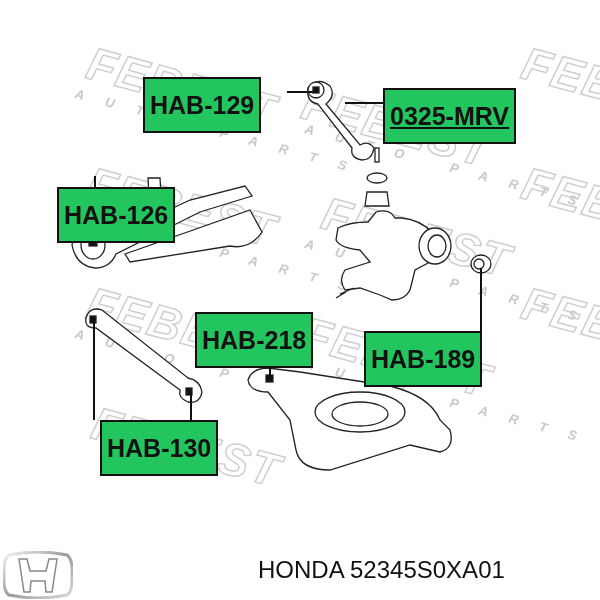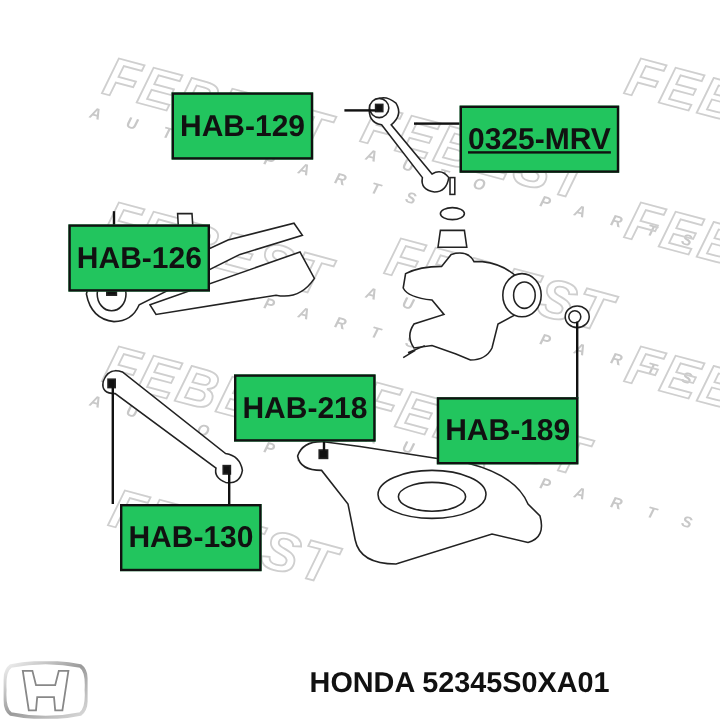--- a/index.html
+++ b/index.html
@@ -2,21 +2,21 @@
 <html><head>
 <meta charset="utf-8">
 <style>
   html, body { margin:0; padding:0; background:#ffffff; }
   body { width:600px; height:600px; position:relative; overflow:hidden; font-family:"Liberation Sans", sans-serif; }
   .watermark { position:absolute; color:#d8d8d8; font-weight:bold; font-style:italic; font-family:"Liberation Sans", sans-serif; transform:rotate(15deg); letter-spacing:2px; white-space:nowrap; }
   .wm-big { font-size:46px; -webkit-text-stroke:1.5px #cfcfcf; color:transparent; }
   .wm-small { font-size:13px; color:#c8c8c8; letter-spacing:22px; }
   .label { position:absolute; border:2px solid #111; background:#22c55e; font-weight:bold; font-size:25px; line-height:26px; padding:13px 5px; color:#111; white-space:nowrap; font-family:"Liberation Sans", sans-serif; }
   .leader { position:absolute; background:#111; }
-  .footer-text { position:absolute; left:258px; top:556px; font-size:24px; color:#111; font-family:"Liberation Sans", sans-serif;font-weight:bold; }
+  .footer-text { position:absolute; left:258px; top:556px; font-size:24px; color:#111; font-family:"Liberation Sans", sans-serif; }
   .logo { position:absolute; left:3px; top:551px; width:70px; height:48px; }
   svg.parts { position:absolute; left:0; top:0; }
 </style>
 </head>
 <body>
 
 <div>
   <div class="watermark wm-big" style="left:85px;top:60px;">FEBEST</div>
   <div class="watermark wm-small" style="left:70px;top:125px;">AUTO PARTS</div>
   <div class="watermark wm-big" style="left:300px;top:100px;">FEBEST</div>

